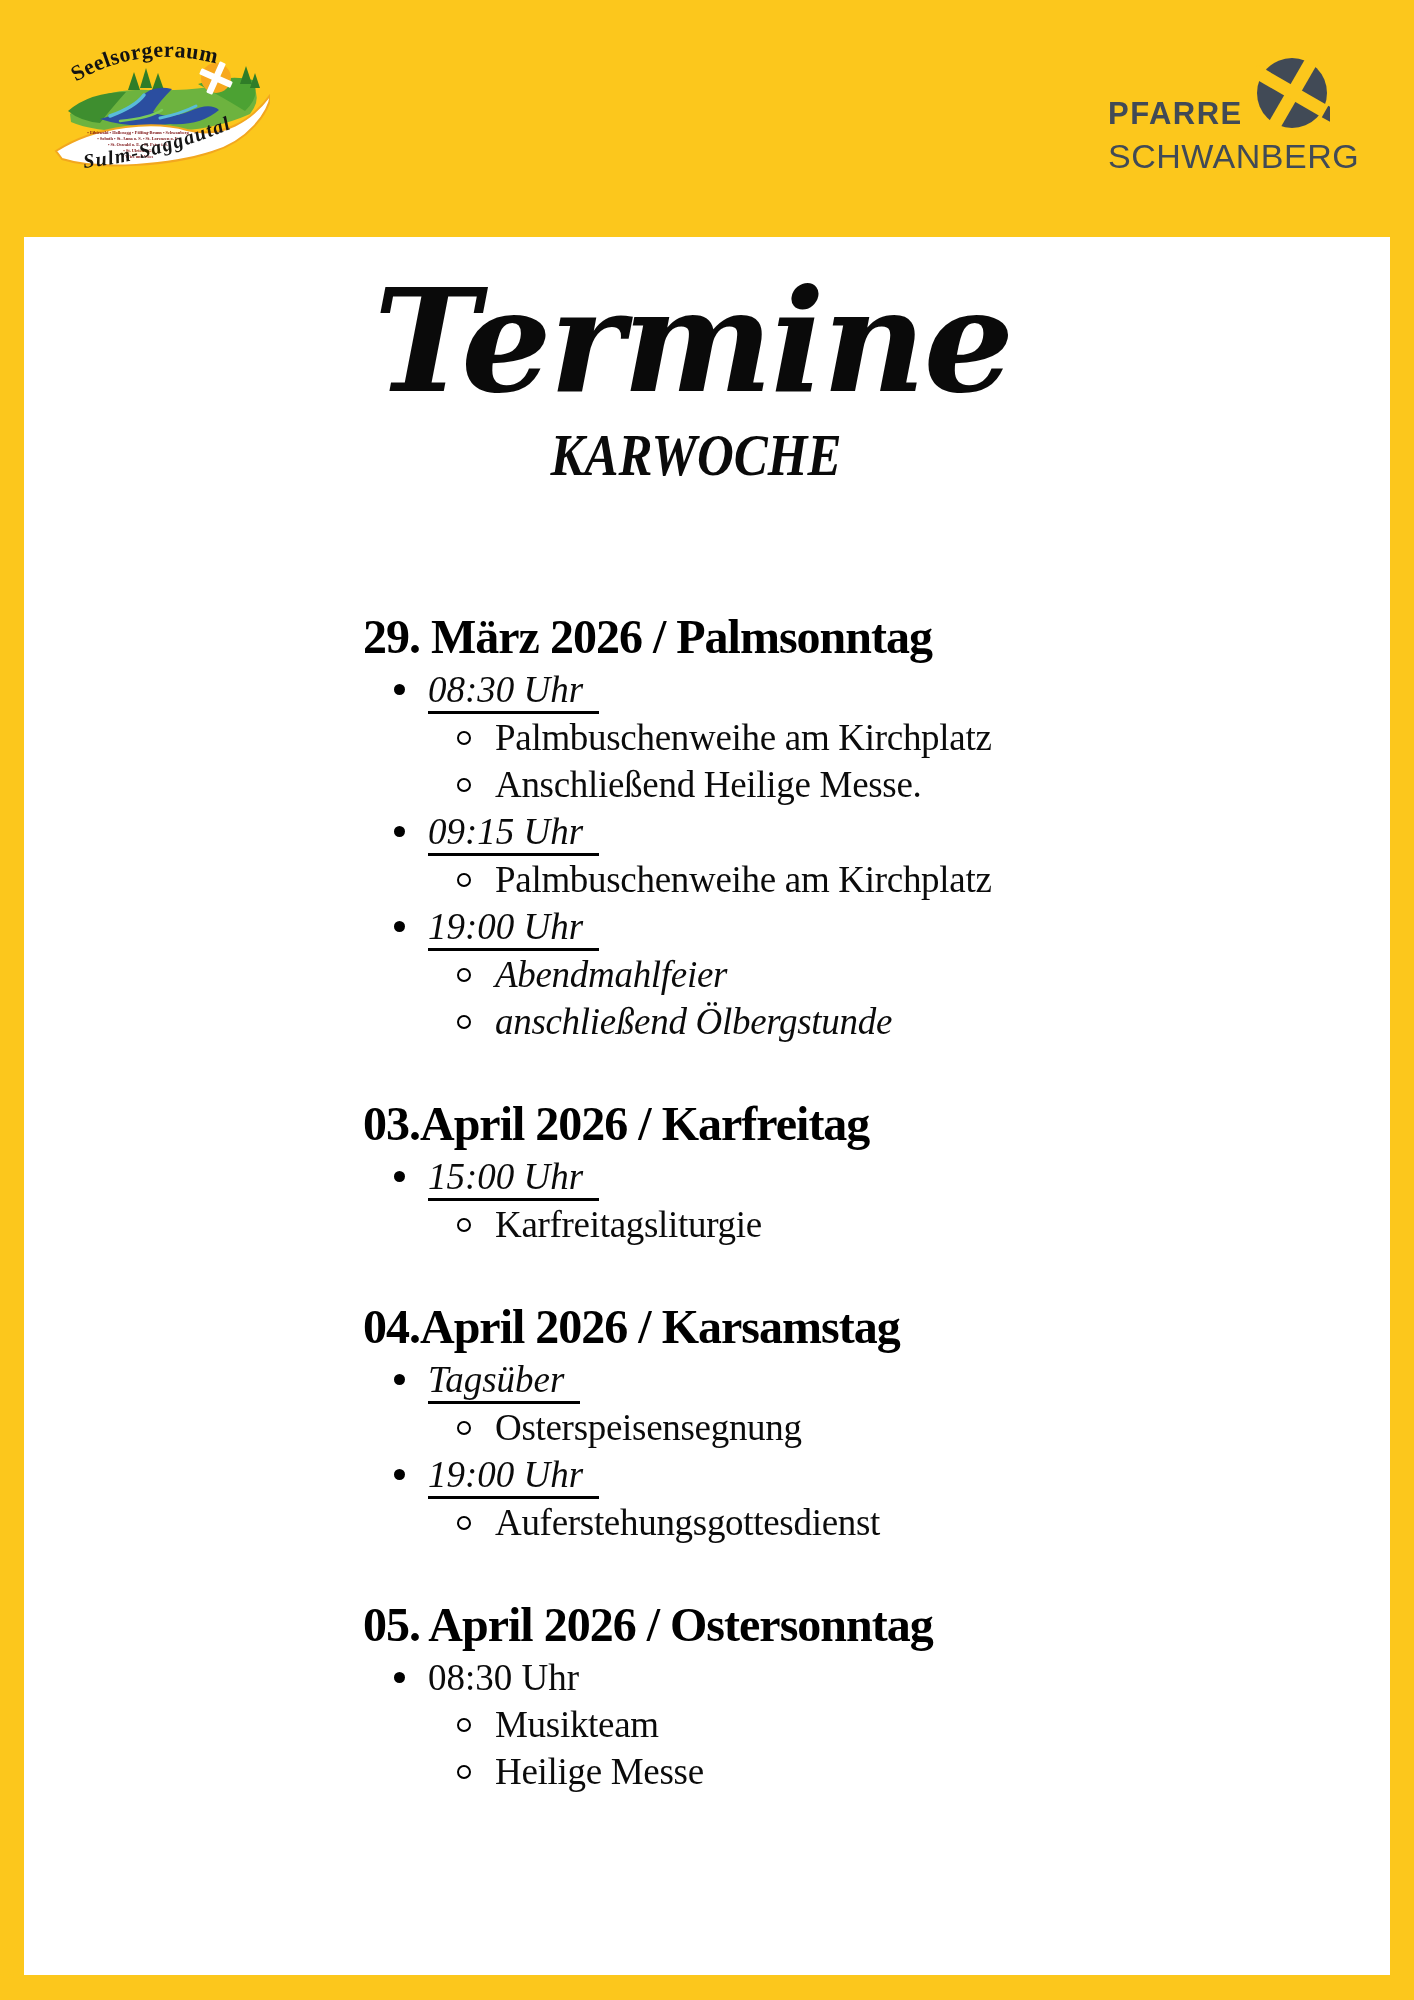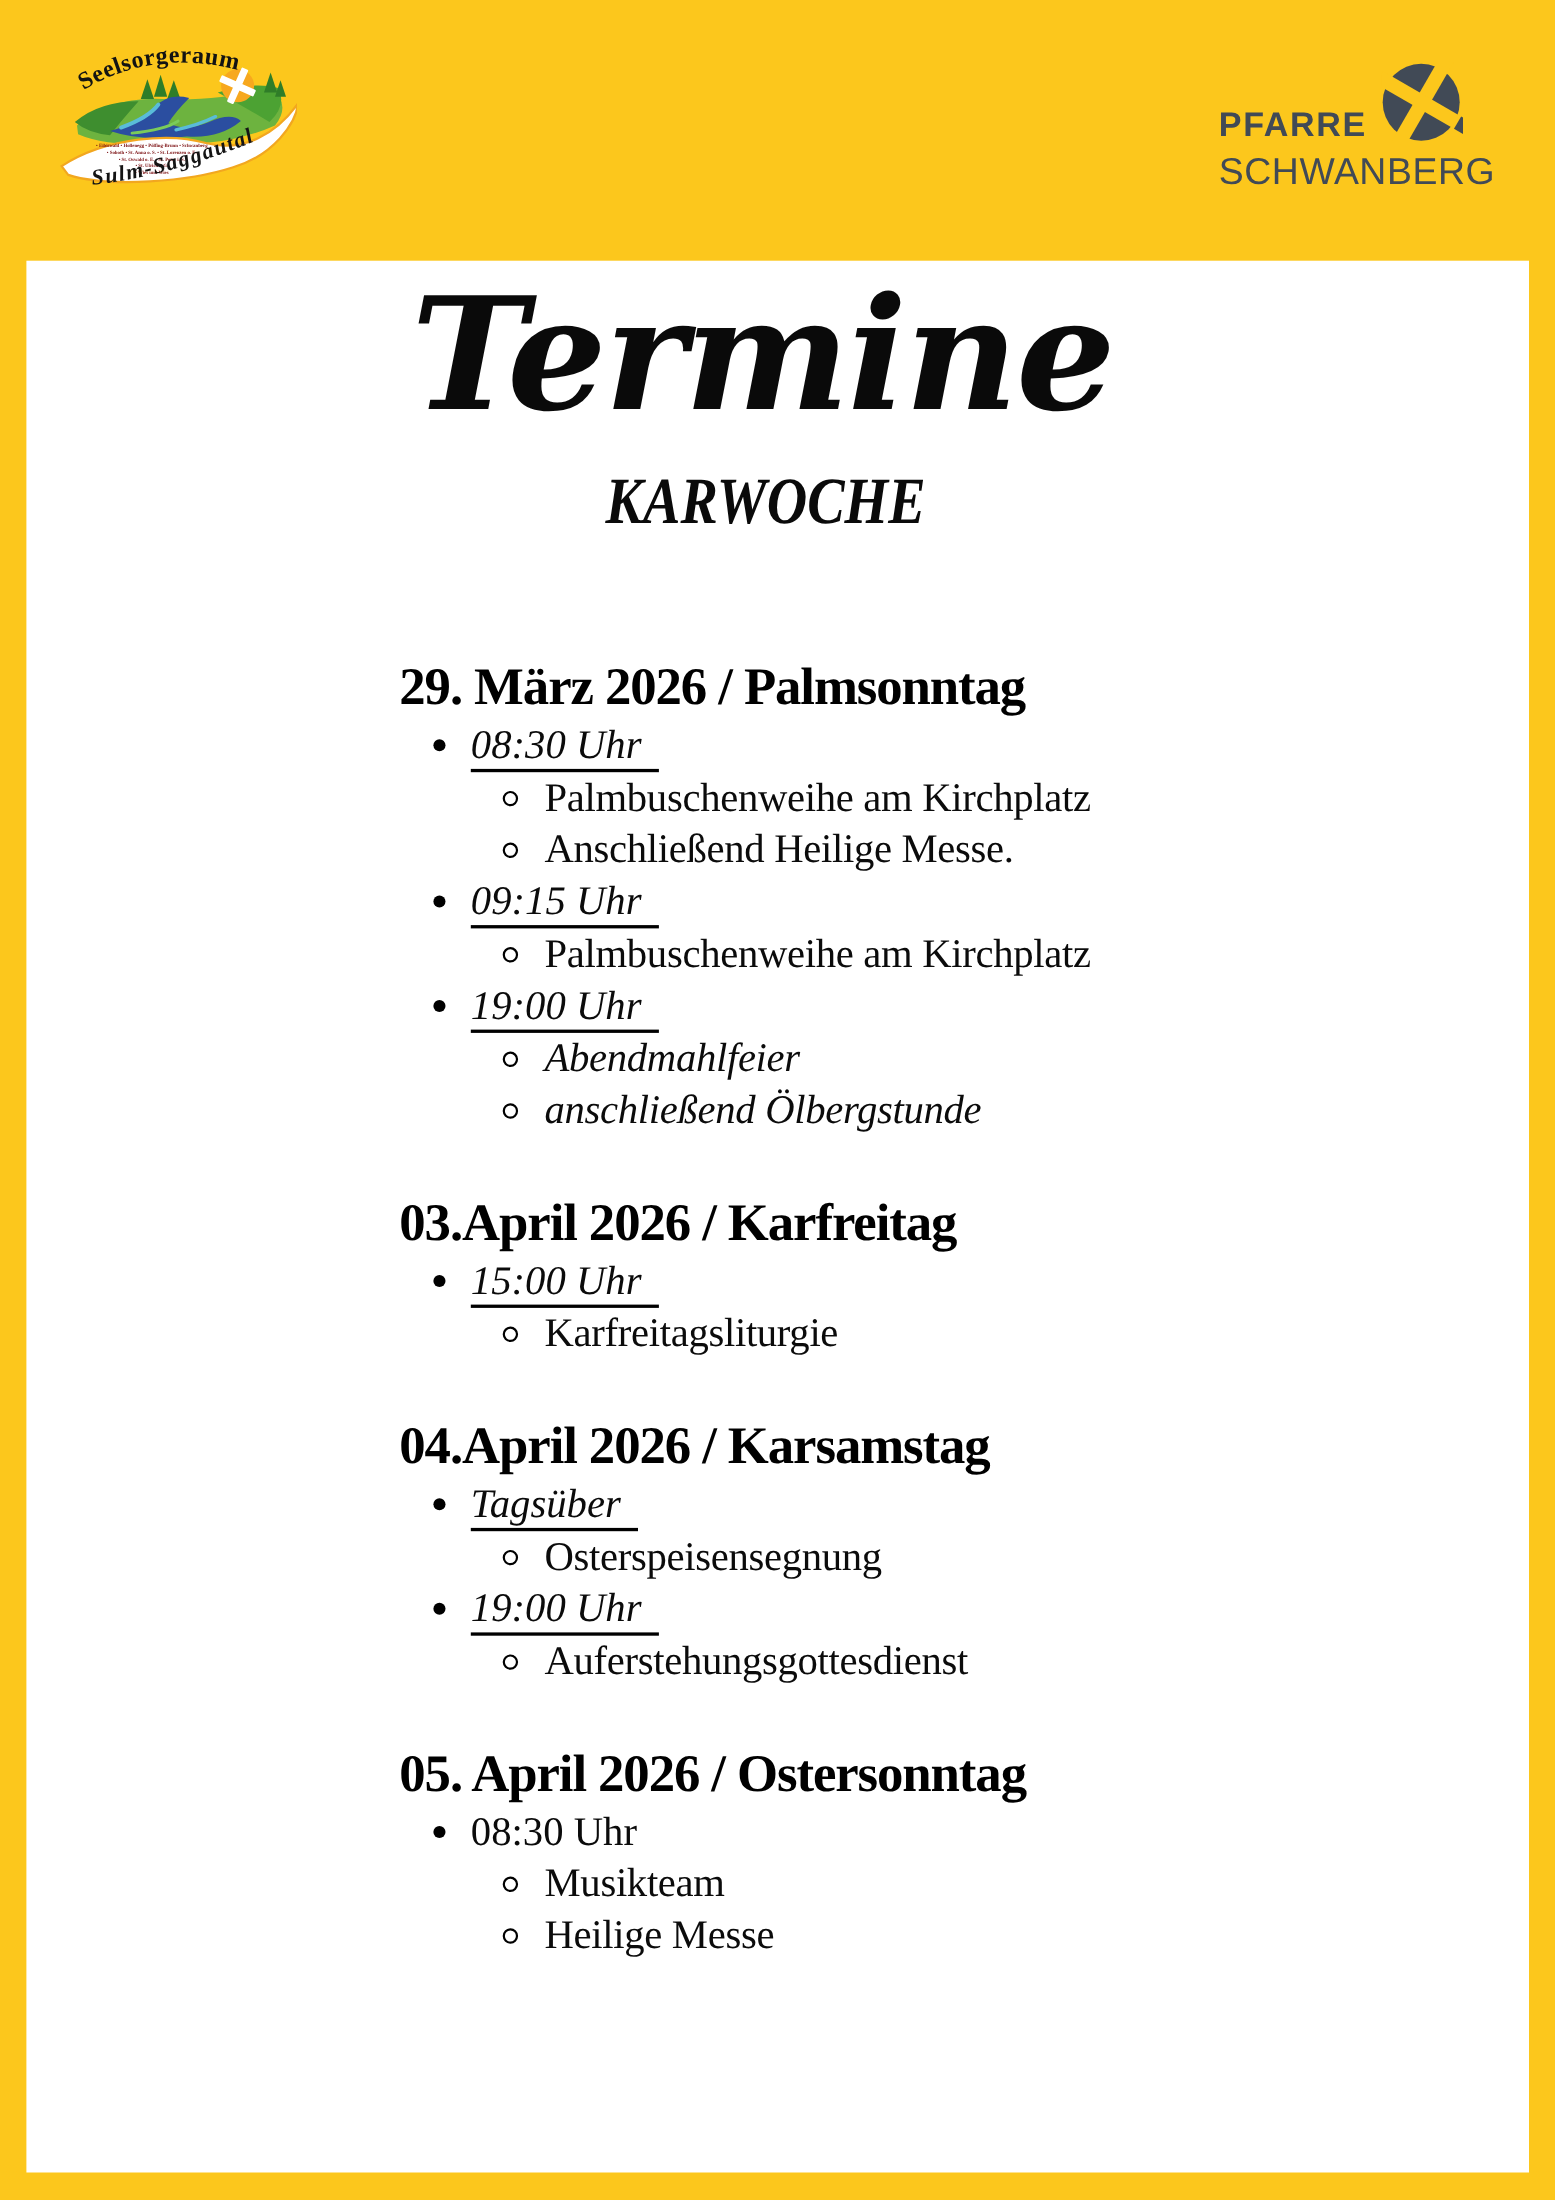--- a/index.html
+++ b/index.html
@@ -16,31 +16,31 @@
   .logo-left{position:absolute;left:40px;top:18px;width:230px;height:178px;}
   .logo-right{position:absolute;left:1108px;top:56px;width:250px;}
   .logo-right .row1{display:flex;align-items:flex-end;height:74px;}
   .pfarre{font-family:"Liberation Sans",sans-serif;font-weight:bold;font-size:31px;
           letter-spacing:1.5px;color:var(--slate);line-height:1;padding-bottom:1px;margin-top:28px;}
   .cross-badge{margin-left:13px;}
   .schwanberg{font-family:"Liberation Sans",sans-serif;font-weight:normal;font-size:34px;
           letter-spacing:.5px;color:var(--slate);line-height:1;margin-top:9px;}
 
   
-  .title{position:absolute;left:693px;top:252px;transform:translateX(-50%);
+  .title{position:absolute;left:693px;top:270px;transform:translateX(-50%);
          font-family:"DejaVu Serif",serif;font-weight:bold;font-style:italic;
          font-size:142px;line-height:1;letter-spacing:-2px;color:#0a0a0a;white-space:nowrap;}
   .subtitle{position:absolute;left:696px;top:425px;transform:translateX(-50%) scaleX(.85);
          font-weight:bold;font-style:italic;font-size:60px;line-height:1;color:#0a0a0a;white-space:nowrap;}
 
   
   .events{position:absolute;left:363px;top:592px;width:960px;}
   .events h2{font-size:48px;line-height:58px;letter-spacing:-1px;font-weight:bold;
              color:#000;margin:50px 0 0 0;white-space:nowrap;}
-  .events section:first-child h2{margin-top:4px;}
+  .events section:first-child h2{margin-top:16px;}
   .lvl1{position:relative;padding-left:65px;line-height:47px;font-size:37px;white-space:nowrap;}
   .lvl2{position:relative;padding-left:132px;line-height:47px;font-size:37px;white-space:nowrap;}
   .b1{position:absolute;left:31px;top:18px;width:11px;height:11px;border-radius:50%;background:#000;}
   .b2{position:absolute;left:94px;top:17px;width:14px;height:14px;border-radius:50%;border:2.5px solid #000;background:transparent;}
   .it{font-style:italic;}
   .ul{display:inline-block;border-bottom:3px solid #000;padding:0 16px 1px 0;line-height:40px;}
   .ev-text{letter-spacing:-.3px;}
 </style>
 </head>
 <body>

